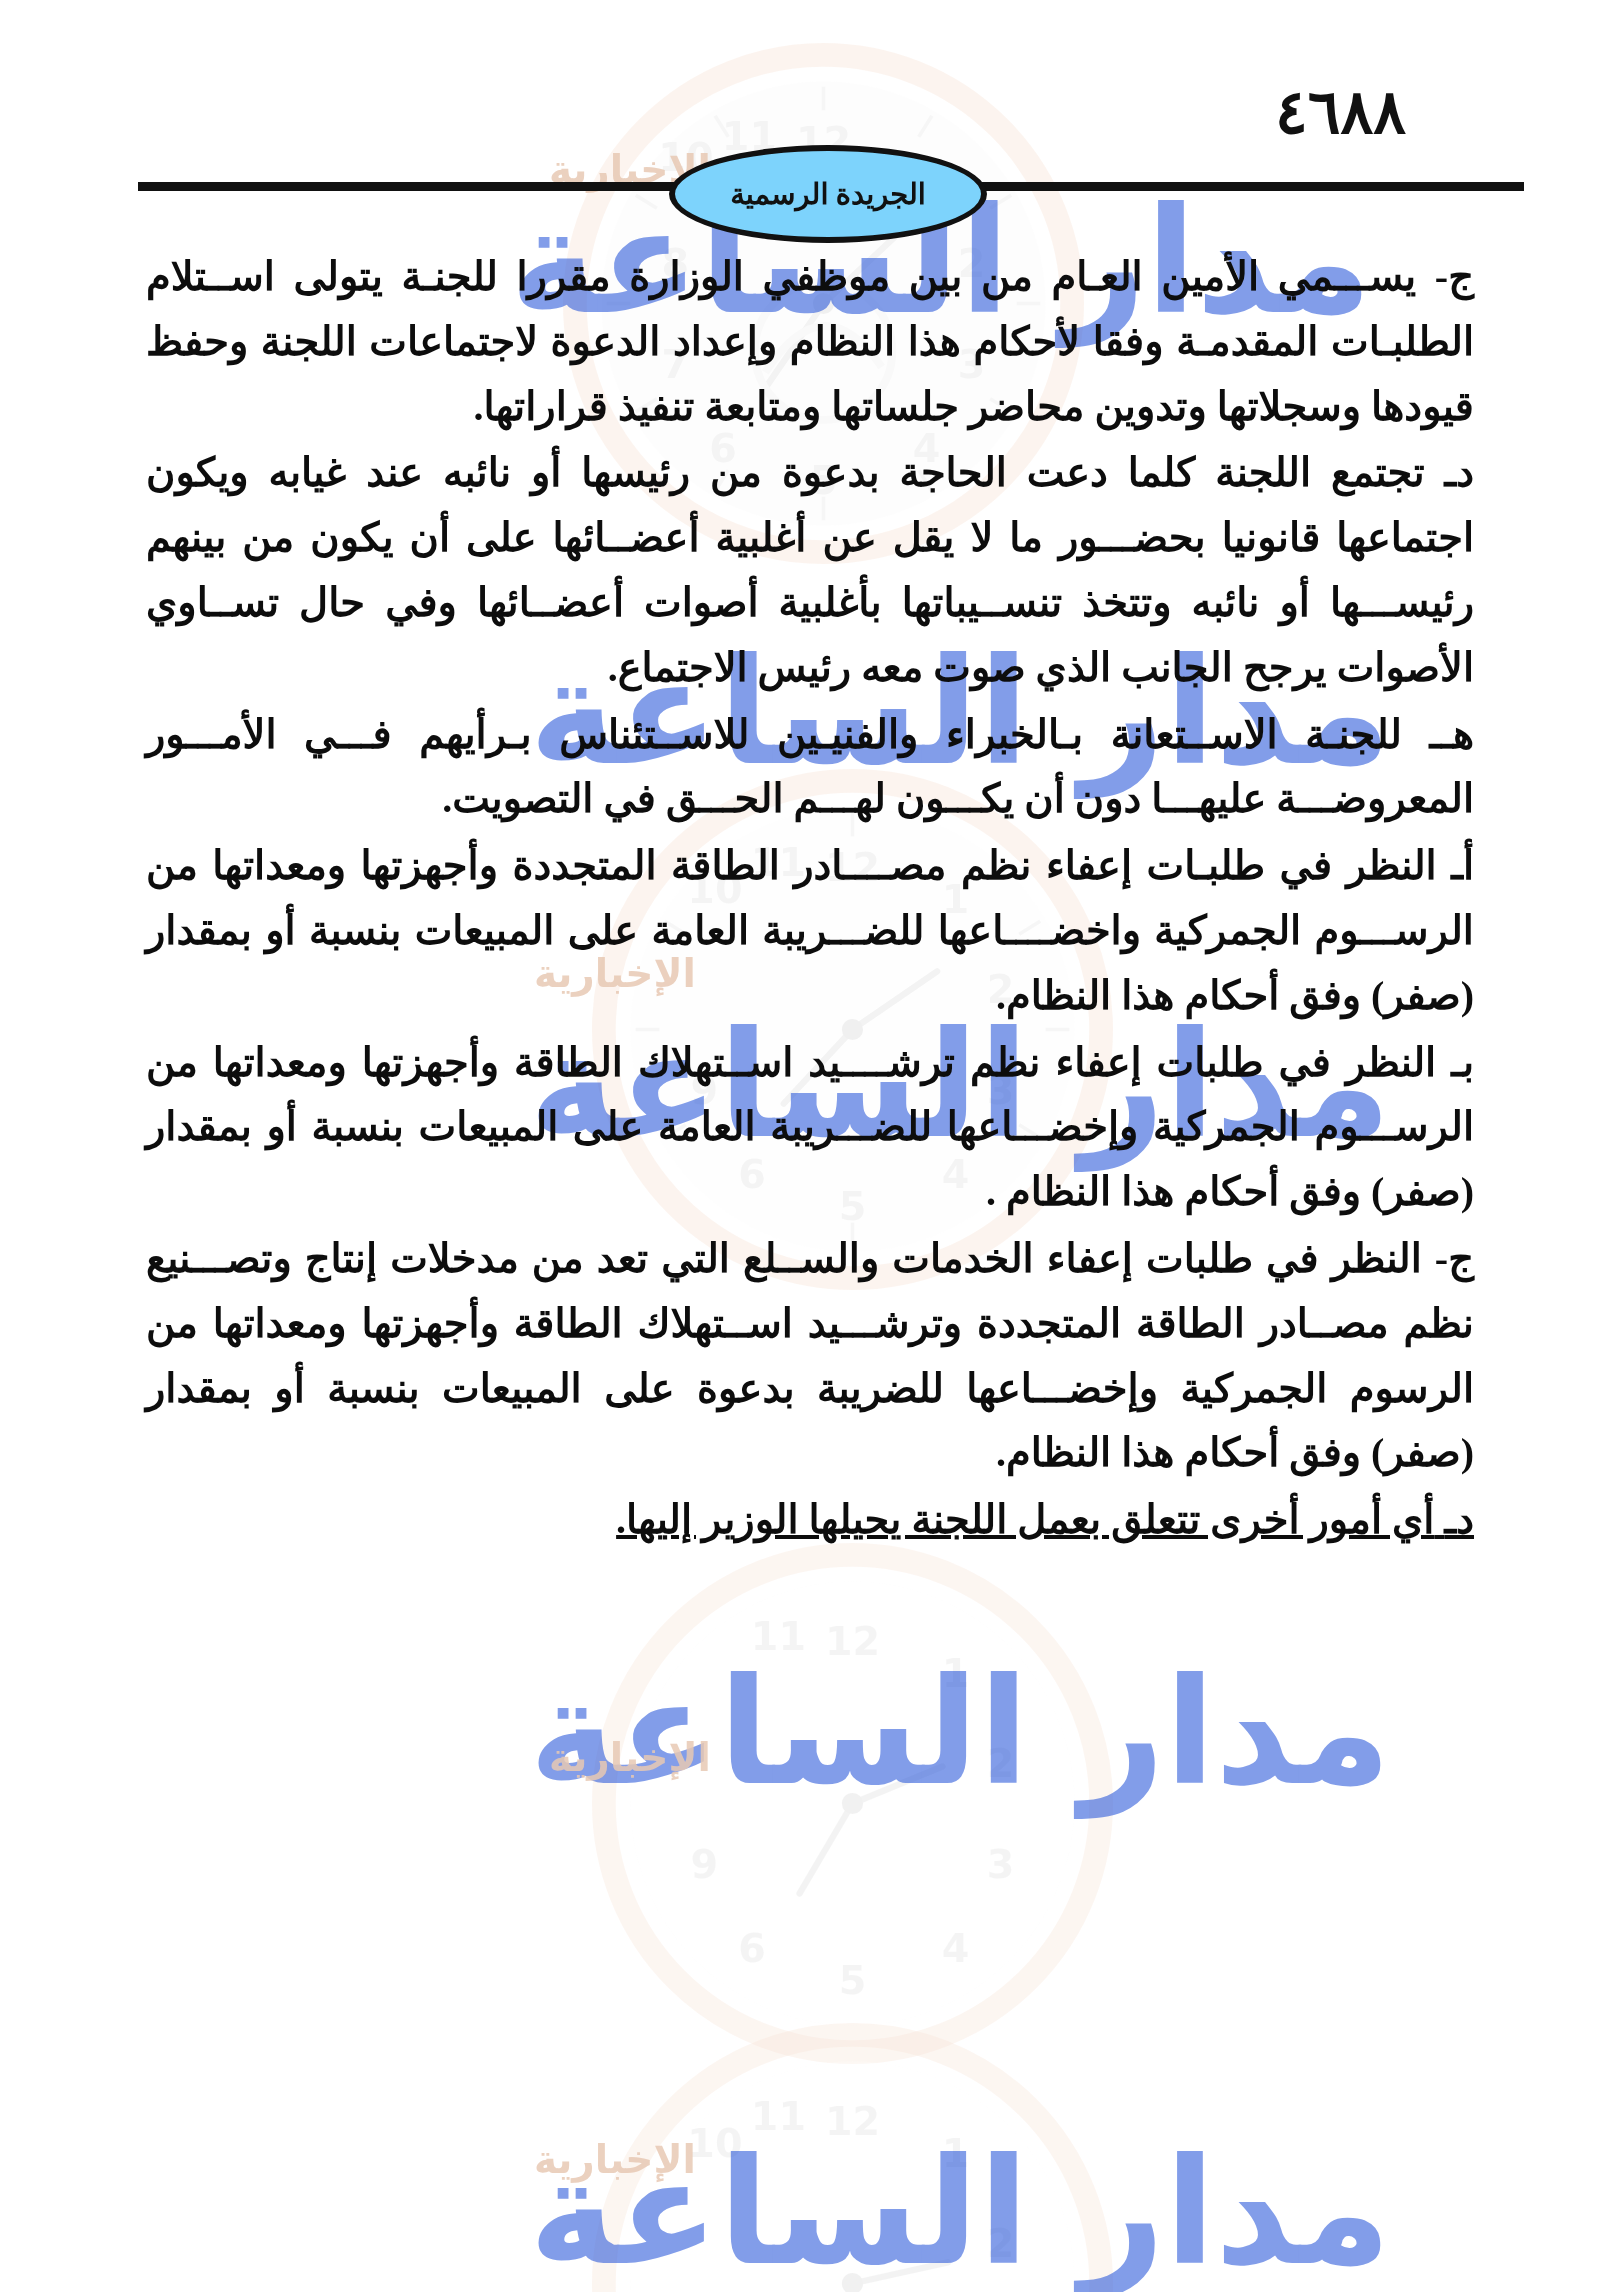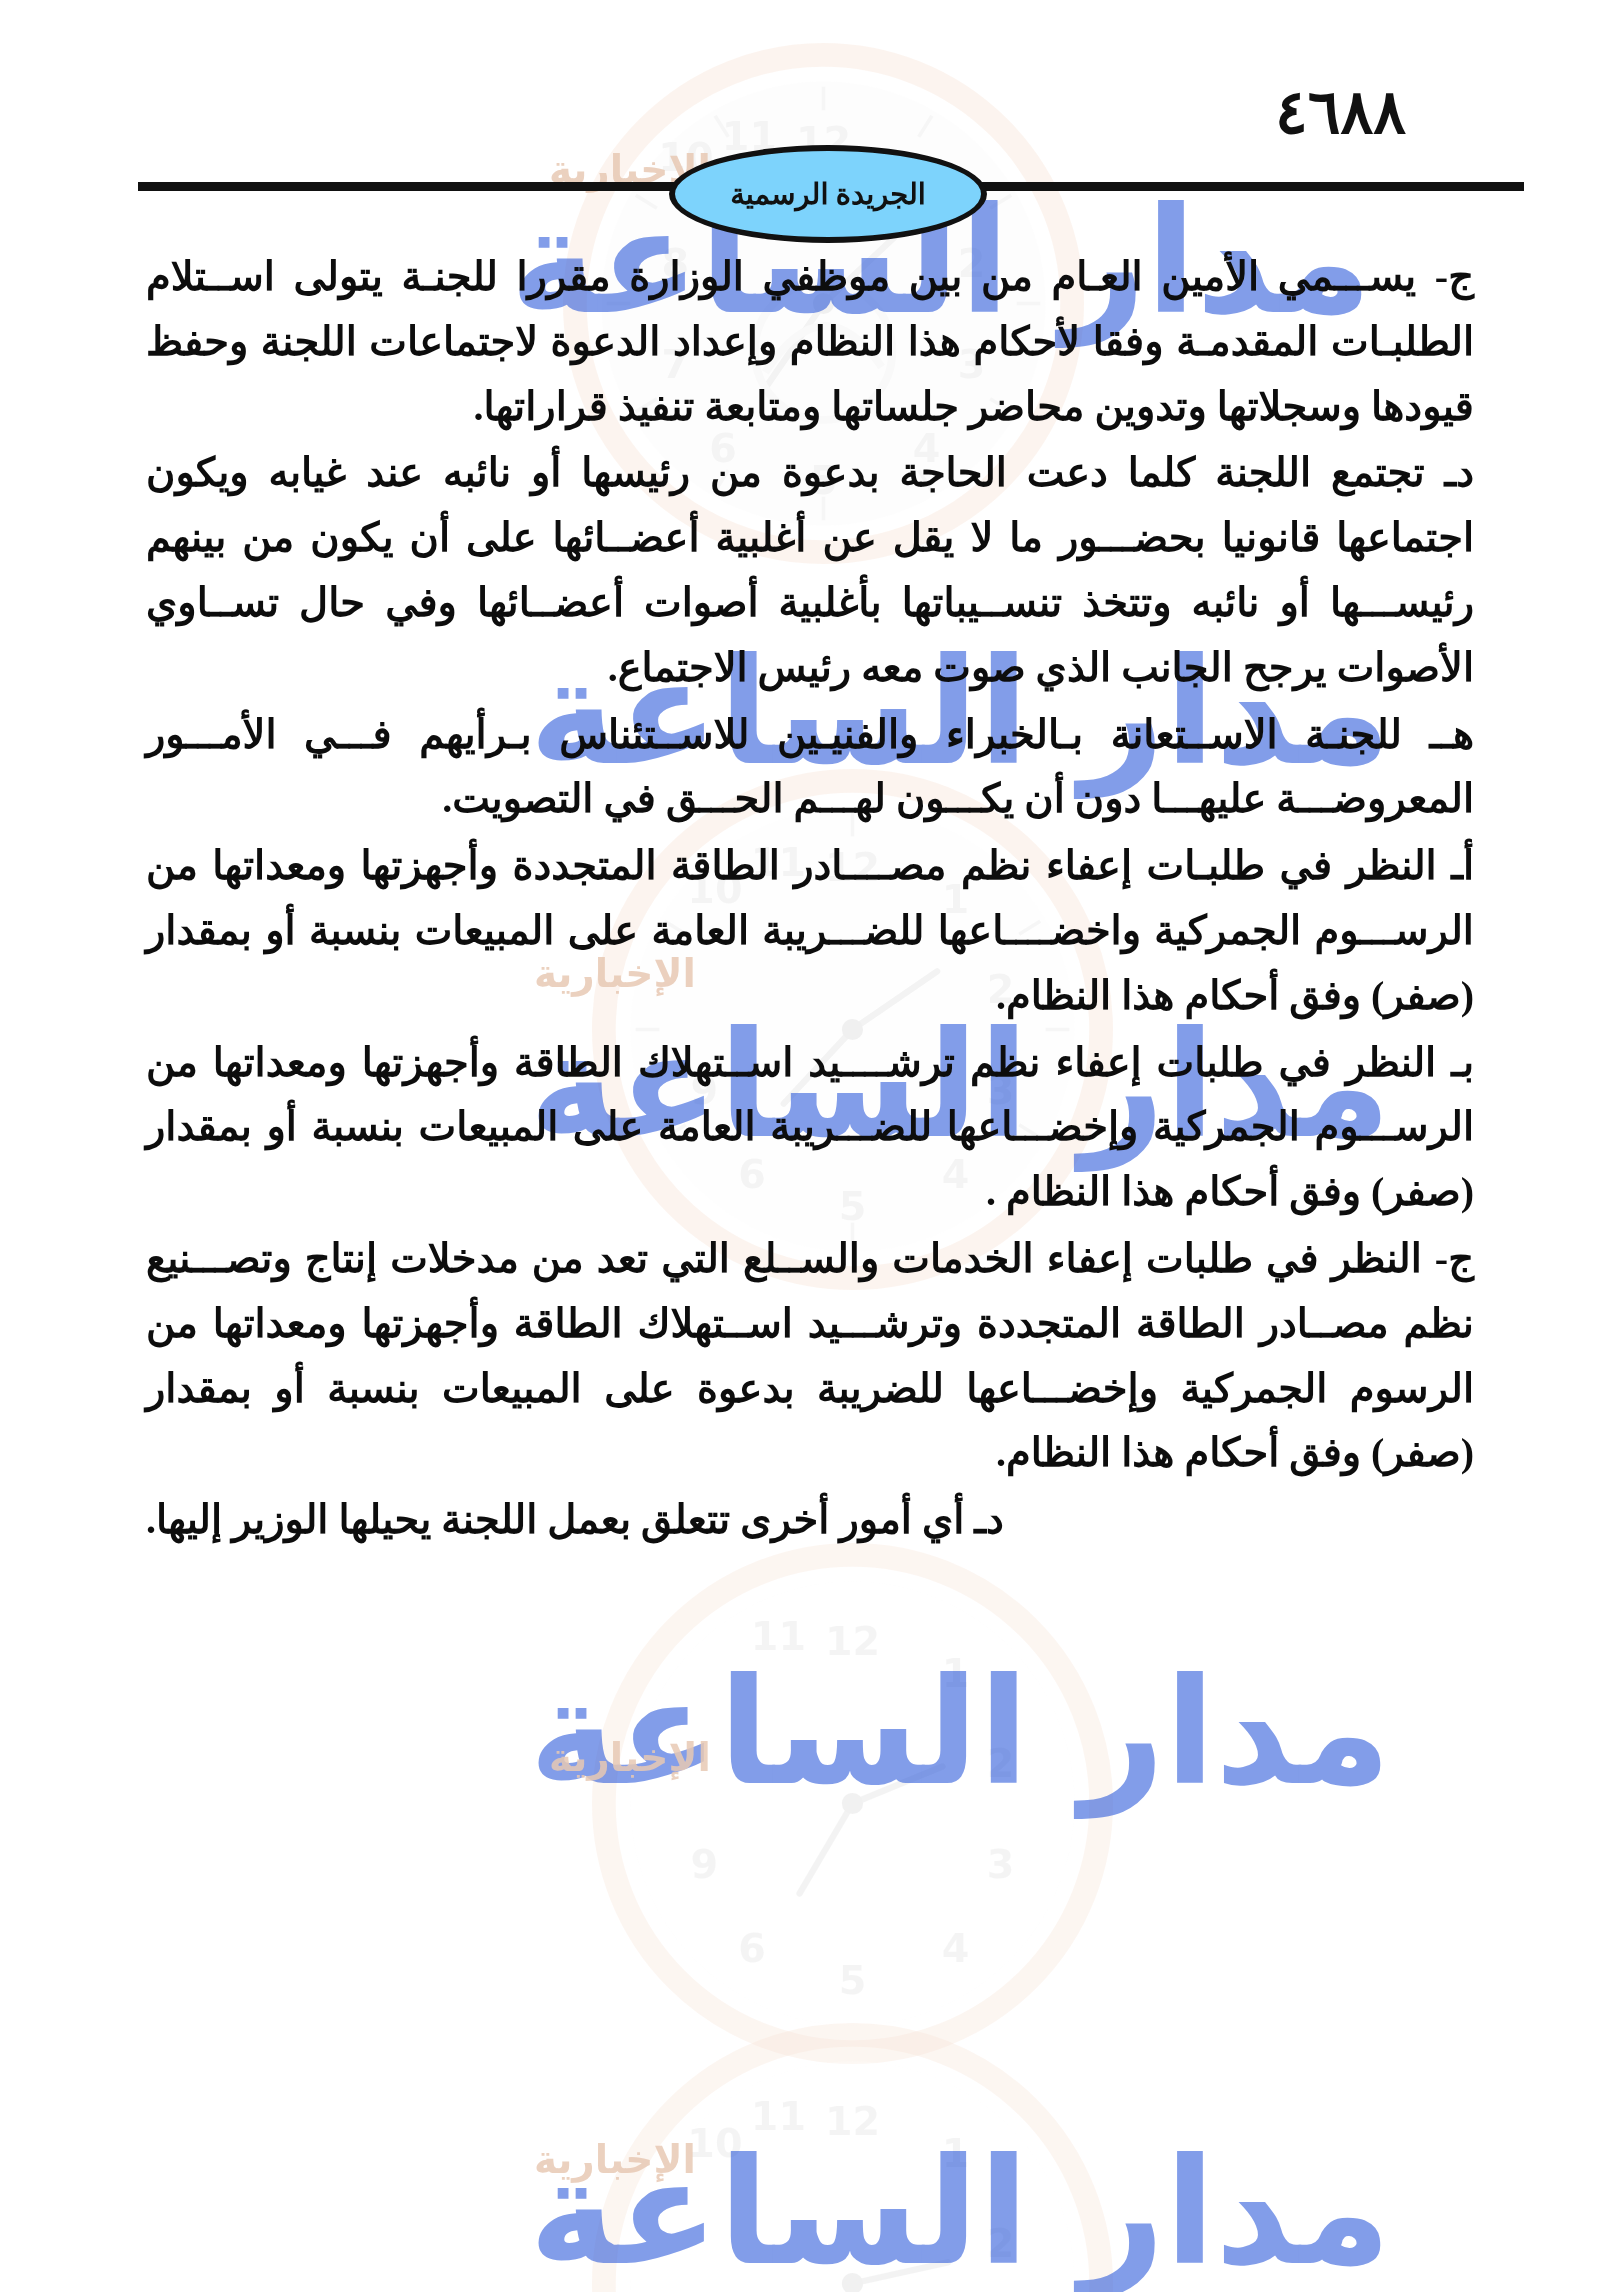--- a/index.html
+++ b/index.html
@@ -317,21 +317,21 @@
     <p class="para">
       <span class="marker">بـ</span>
       <span class="body">النظر في طلبات إعفاء نظم ترشــــيد اســتهلاك الطاقة وأجهزتها ومعداتها من الرســـوم الجمركية وإخضـــاعها للضـــريبة العامة على المبيعات بنسبة أو بمقدار (صفر) وفق أحكام هذا النظام .</span>
     </p>
 
     <p class="para">
       <span class="marker">ج-</span>
       <span class="body">النظر في طلبات إعفاء الخدمات والســلع التي تعد من مدخلات إنتاج وتصـــنيع نظم مصــادر الطاقة المتجددة وترشـــيد اســتهلاك الطاقة وأجهزتها ومعداتها من الرسوم الجمركية وإخضـــاعها للضريبة بدعوة على المبيعات بنسبة أو بمقدار (صفر) وفق أحكام هذا النظام.</span>
     </p>
 
-    <p class="para" style="text-align:left;">
+    <p class="para" style="text-align:right;text-decoration:underline;">
       <span class="marker">دـ</span>
       <span class="body">أي أمور أخرى تتعلق بعمل اللجنة يحيلها الوزير إليها.</span>
     </p>
 
   </div>
 
 </div>
 
 
 </body></html>

